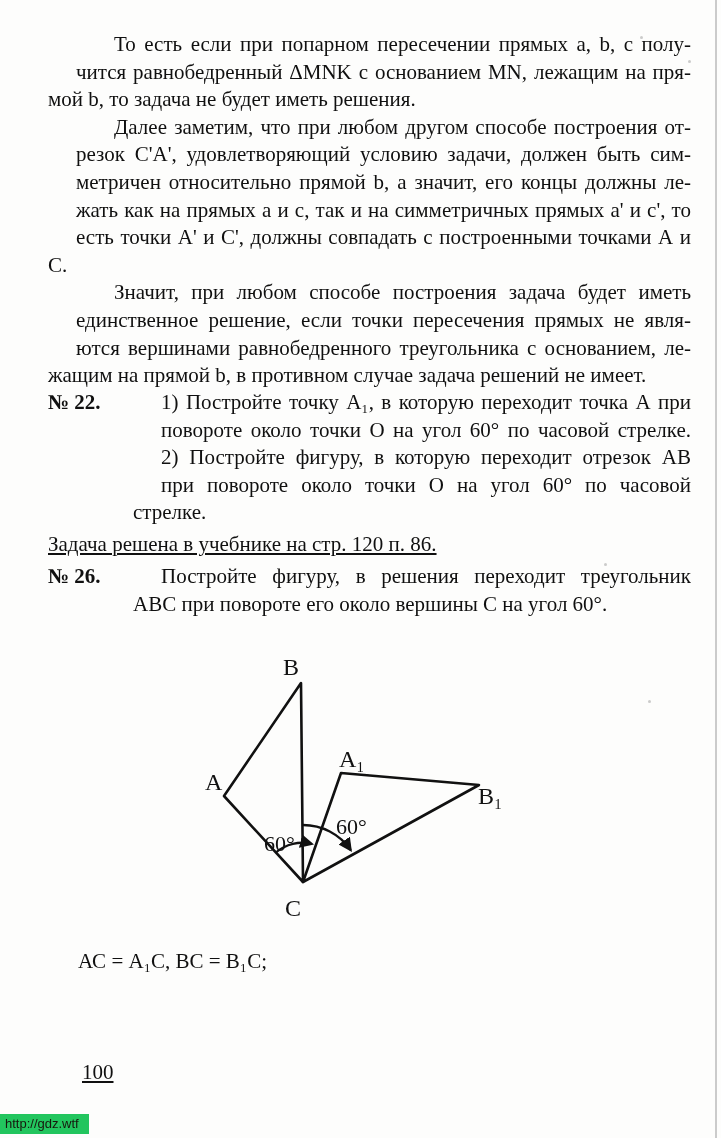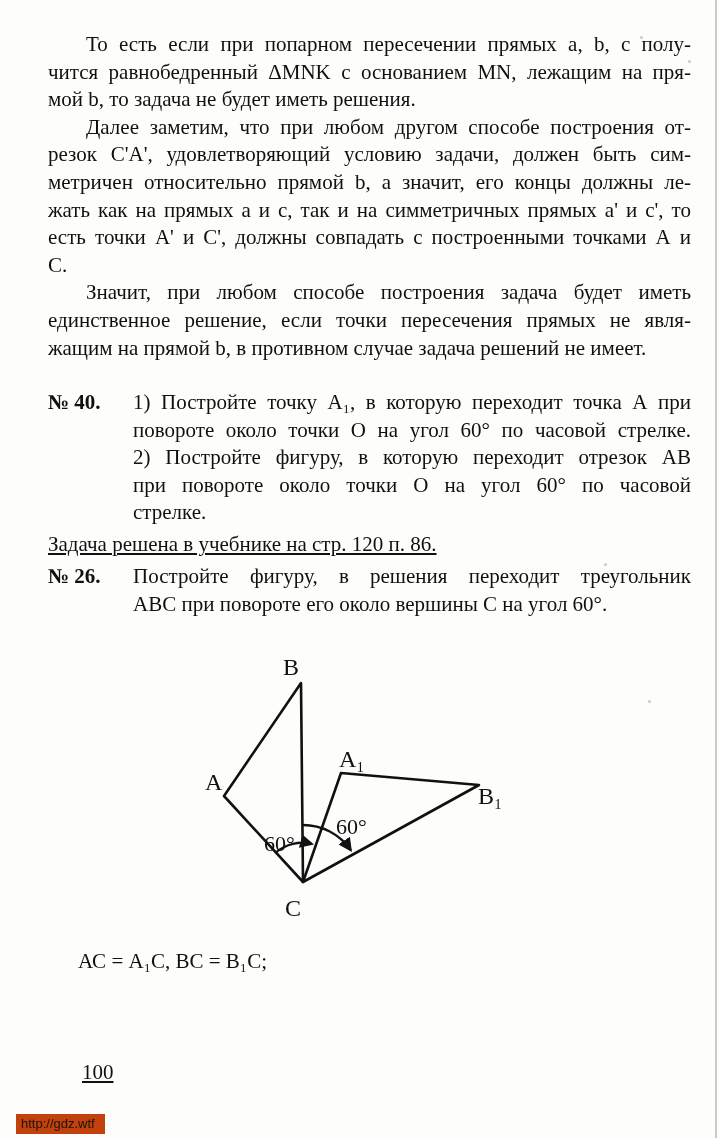--- a/index.html
+++ b/index.html
@@ -4,31 +4,31 @@
 <style>
   html,body{margin:0;padding:0;background:#ffffff;}
   .page{
     position:relative;width:721px;height:1138px;background:#fdfdfc;
     font-family:"Liberation Serif","DejaVu Serif",serif;color:#101010;overflow:hidden;
   }
   .textcol{position:absolute;left:48px;top:31px;width:643px;font-size:21px;line-height:27.6px;}
   .para{margin:0;padding:0;}
   .para.indent .tline:first-child{text-indent:38px;}
   .tline{min-height:27.6px;}
-  .just{text-align:justify;text-align-last:justify;}
+  .just{text-align:justify;text-align-last:justify;margin-left:28px;}
   .prob{position:absolute;left:48px;width:643px;font-size:21px;line-height:27.6px;}
   .plabel{position:absolute;left:0;top:0;font-weight:bold;white-space:nowrap;}
   .pbody{margin-left:85px;}
   .note{position:absolute;left:48px;top:531px;font-size:21px;line-height:27.6px;white-space:nowrap;text-decoration:underline;}
   .solution{position:absolute;left:78px;top:948px;font-size:21px;line-height:27.6px;}
   .pagenum{position:absolute;left:82px;top:1059px;font-size:21px;line-height:27.6px;text-decoration:underline;}
   .watermark{
-    position:absolute;left:0;bottom:4px;background:#c2410c;color:#17170d;
+    position:absolute;left:0;bottom:4px;background:#22c55e;color:#17170d;
     font-family:"Liberation Sans","DejaVu Sans",sans-serif;font-size:13px;
-    padding:2px 10px 3px 5px;line-height:15px;margin-left:16px;
+    padding:2px 10px 3px 5px;line-height:15px;
   }
   .scanline{position:absolute;left:715px;top:0;width:2px;height:100%;background:#cbcbcb;}
   .speck{position:absolute;width:3px;height:3px;border-radius:50%;background:#8d8d8d;opacity:.45;}
   .figure{position:absolute;left:140px;top:640px;}
   .figure text{font-family:"Liberation Serif","DejaVu Serif",serif;fill:#111;}
 </style>
 </head>
 <body>
 
 <div class="page">
@@ -43,26 +43,27 @@
         <div class="tline just">Далее заметим, что при любом другом способе построения от-</div>
         <div class="tline just">резок С'А', удовлетворяющий условию задачи, должен быть сим-</div>
         <div class="tline just">метричен относительно прямой b, а значит, его концы должны ле-</div>
         <div class="tline just">жать как на прямых а и с, так и на симметричных прямых а' и с', то</div>
         <div class="tline just">есть точки А' и С', должны совпадать с построенными точками А и</div>
         <div class="tline">С.</div>
       </div>
     <div class="para indent">
         <div class="tline just">Значит, при любом способе построения задача будет иметь</div>
         <div class="tline just">единственное решение, если точки пересечения прямых не явля-</div>
+        <div class="tline just">ются вершинами равнобедренного треугольника с основанием, ле-</div>
         <div class="tline">жащим на прямой b, в противном случае задача решений не имеет.</div>
       </div>
   </div>
 
   <div class="prob" style="top:389px;">
-    <span class="plabel">№ 40.</span>
+    <span class="plabel">№ 22.</span>
     <div class="pbody">
         <div class="tline just">1) Постройте точку А₁, в которую переходит точка А при</div>
         <div class="tline just">повороте около точки О на угол 60° по часовой стрелке.</div>
         <div class="tline just">2) Постройте фигуру, в которую переходит отрезок АВ</div>
         <div class="tline just">при повороте около точки О на угол 60° по часовой</div>
         <div class="tline">стрелке.</div>
       </div>
   </div>
 
   <div class="note">Задача решена в учебнике на стр. 120 п. 86.</div>

